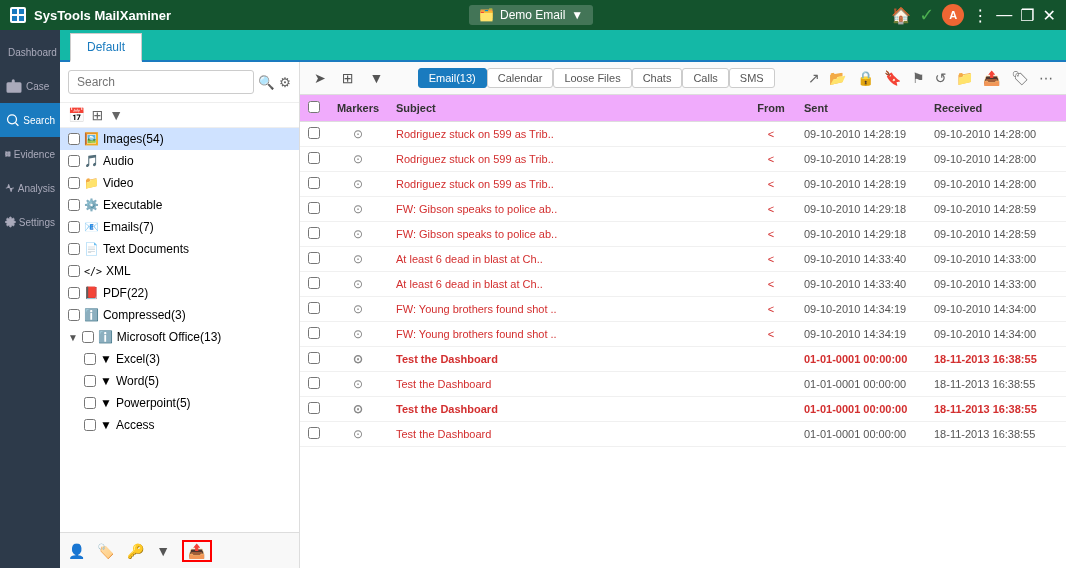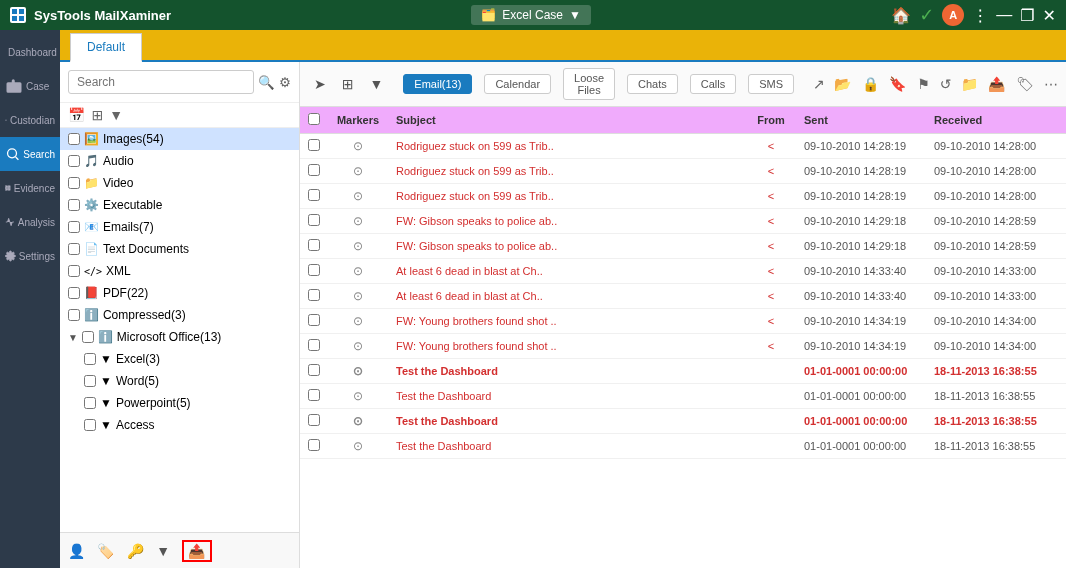--- a/index.html
+++ b/index.html
@@ -49,21 +49,21 @@
       gap: 3px;
     }
     .nav-item.active { background: #1a7bbf; color: white; }
     .nav-item svg { width: 18px; height: 18px; fill: currentColor; }
 
     
     .content-area { display: flex; flex-direction: column; flex: 1; overflow: hidden; }
 
     
     .tab-bar {
-      background: #eab308;
+      background: #14b8a6;
       border-bottom: 2px solid #1a7bbf;
       padding: 0 10px;
       height: 32px;
       display: flex;
       align-items: flex-end;
     }
     .tab {
       padding: 6px 16px;
       cursor: pointer;
       font-size: 12px;
@@ -144,21 +144,21 @@
     .filter-bar {
       display: flex;
       align-items: center;
       padding: 6px 10px;
       gap: 8px;
       border-bottom: 1px solid #ddd;
       background: #fafafa;
     }
     .filter-btn { background: none; border: none; cursor: pointer; color: #555; font-size: 14px; padding: 2px 4px; }
     .spacer { flex: 1; }
-    .type-tabs { display: flex; gap: 12px; align-items: center; border-radius: 6px; }
+    .type-tabs { display: flex; gap: 0; align-items: center; border-radius: 6px; }
     .type-tab {
       padding: 3px 10px;
       border: 1px solid #ccc;
       border-radius: 3px;
       cursor: pointer;
       font-size: 11px;
       background: white;
       color: #555;
     }
     .type-tab.active { background: #1a7bbf; color: white; border-color: #1a7bbf; }
@@ -208,21 +208,21 @@
           <rect x="0" y="0" width="5" height="5" fill="#1a7bbf"></rect>
           <rect x="7" y="0" width="5" height="5" fill="#1a7bbf"></rect>
           <rect x="0" y="7" width="5" height="5" fill="#1a7bbf"></rect>
           <rect x="7" y="7" width="5" height="5" fill="#1a7bbf"></rect>
         </svg>
     </div>
     <span>SysTools MailXaminer</span>
   </div>
   <div class="titlebar-center">
     <span>🗂️</span>
-    <span>Excel Case</span>
+    <span>Demo Email</span>
     <span style="cursor:pointer;">▼</span>
   </div>
   <div class="nav-icons">
     <span class="nav-icon">🏠</span>
     <span class="check-green">✓</span>
     <div class="avatar">A</div>
     <span class="nav-icon">⋮</span>
     <span class="nav-icon">—</span>
     <span class="nav-icon">❐</span>
     <span class="nav-icon">✕</span>
@@ -236,27 +236,20 @@
       <svg viewBox="0 0 24 24">
           <path d="M3 3h8v8H3zm10 0h8v8h-8zM3 13h8v8H3zm10 0h8v8h-8z"></path>
         </svg>
       <span>Dashboard</span>
     </div>
     <div class="nav-item">
       <svg viewBox="0 0 24 24">
           <path d="M20 7H4a2 2 0 00-2 2v10a2 2 0 002 2h16a2 2 0 002-2V9a2 2 0 00-2-2zM9 7V5a2 2 0 014 0v2"></path>
         </svg>
       <span>Case</span>
-    </div>
-    <div class="nav-item">
-      <svg viewBox="0 0 24 24">
-          <circle cx="12" cy="8" r="4"></circle>
-          <path d="M4 20c0-4 3.6-7 8-7s8 3 8 7"></path>
-        </svg>
-      <span>Custodian</span>
     </div>
     <div class="nav-item active">
       <svg viewBox="0 0 24 24">
           <circle cx="11" cy="11" r="7" stroke="white" stroke-width="2" fill="none"></circle>
           <path d="M21 21l-4.35-4.35" stroke="white" stroke-width="2"></path>
         </svg>
       <span>Search</span>
     </div>
     <div class="nav-item">
       <svg viewBox="0 0 24 24" fill="none" stroke="currentColor" stroke-width="2">

